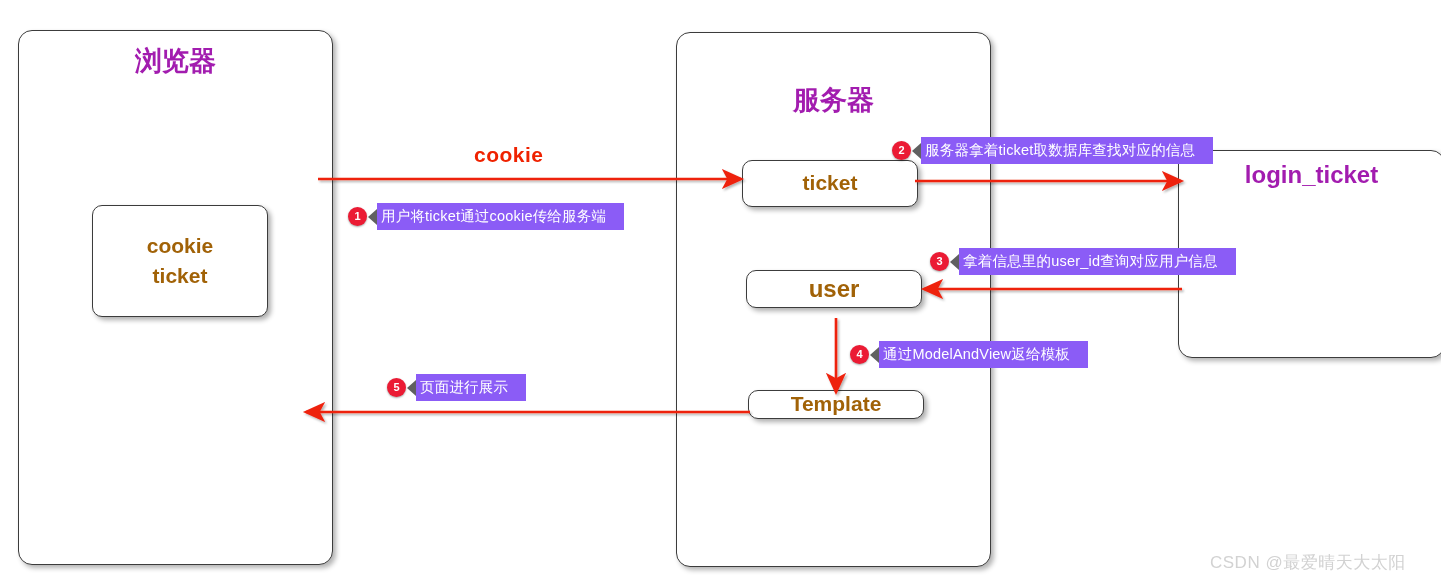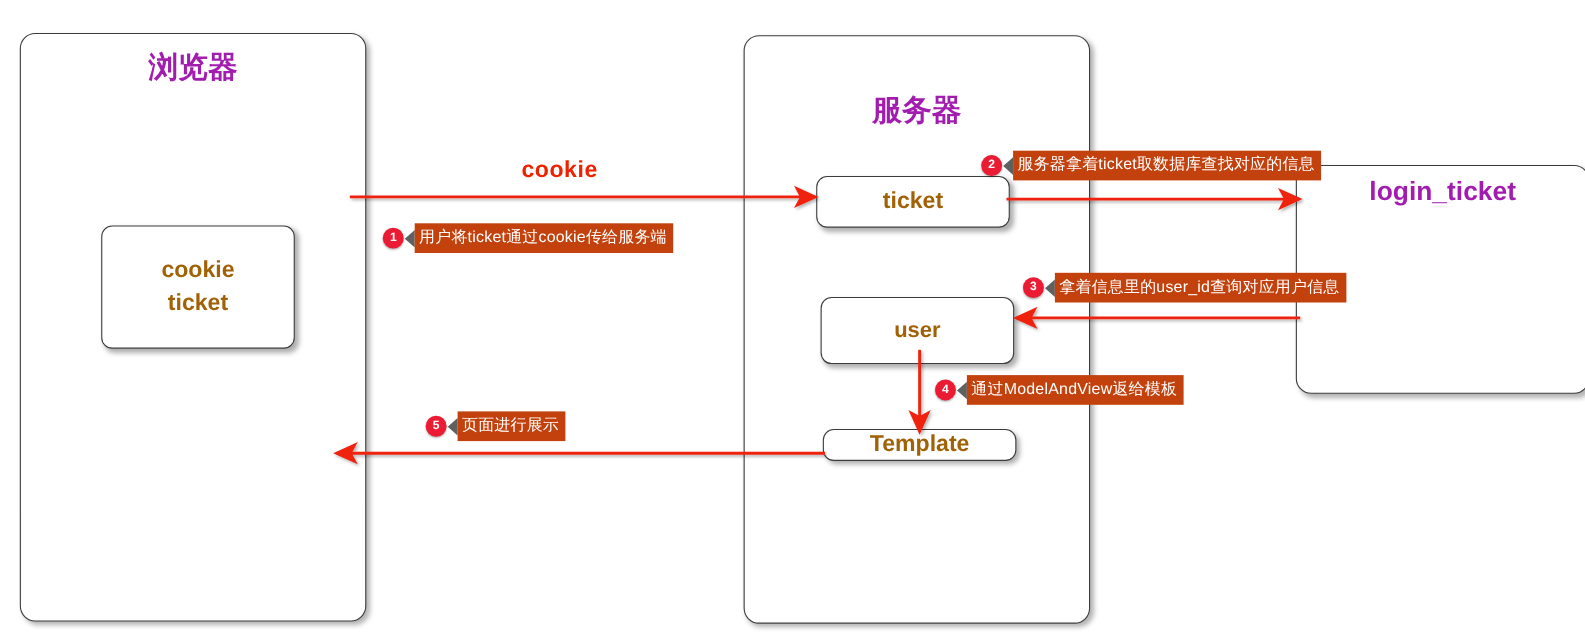--- a/index.html
+++ b/index.html
@@ -87,24 +87,24 @@
   }
   .callout-tail {
     width: 0; height: 0;
     border-top: 8px solid transparent;
     border-bottom: 8px solid transparent;
     border-right: 9px solid #606060;
     margin-left: 1px;
     flex: 0 0 auto;
   }
   .callout-body {
-    background: #c2410c;
+    background: #8b5cf6;
     color: #ffffff;
     font-size: 14.5px;
-    padding: 4px 6px 5px 4px;
+    padding: 4px 18px 5px 4px;
     line-height: 1.25;
     letter-spacing: 0.2px;
     flex: 0 0 auto;
   }
 
   
   .edge-label {
     position: absolute;
     color: #ef2200;
     font-weight: 700;
@@ -141,21 +141,21 @@
   </div>
 
   <div class="container-box" style="left:676px; top:32px; width:315px; height:535px;">
     <div class="container-title" style="top:12px; font-size:27px;margin-top:37px;">服务器</div>
   </div>
 
   <div class="node-box" style="left:742px; top:160px; width:176px; height:47px; font-size:21px;">
     <span class="node-line">ticket</span>
   </div>
 
-  <div class="node-box" style="left:746px; top:270px; width:176px; height:61px; font-size:20px;">
+  <div class="node-box" style="left:746px; top:270px; width:176px; height:38px; font-size:24px;">
     <span class="node-line">user</span>
   </div>
 
   <div class="node-box" style="left:748px; top:390px; width:176px; height:29px; font-size:21px;">
     <span class="node-line">Template</span>
   </div>
 
   <div class="container-box" style="left:1178px; top:150px; width:267px; height:208px;">
     <div class="container-title" style="top:10px; font-size:24px; font-family:'Liberation Sans', sans-serif;">login_ticket</div>
   </div>
@@ -209,14 +209,15 @@
     <span class="callout-tail"></span>
     <span class="callout-body">通过ModelAndView返给模板</span>
   </div>
 
   <div class="callout" style="left:387px; top:374px;">
     <span class="callout-badge">5</span>
     <span class="callout-tail"></span>
     <span class="callout-body">页面进行展示</span>
   </div>
 
+  <div class="watermark" style="left:1210px; top:551px;">CSDN @最爱晴天大太阳</div>
 
 </div>
 
 </body></html>

